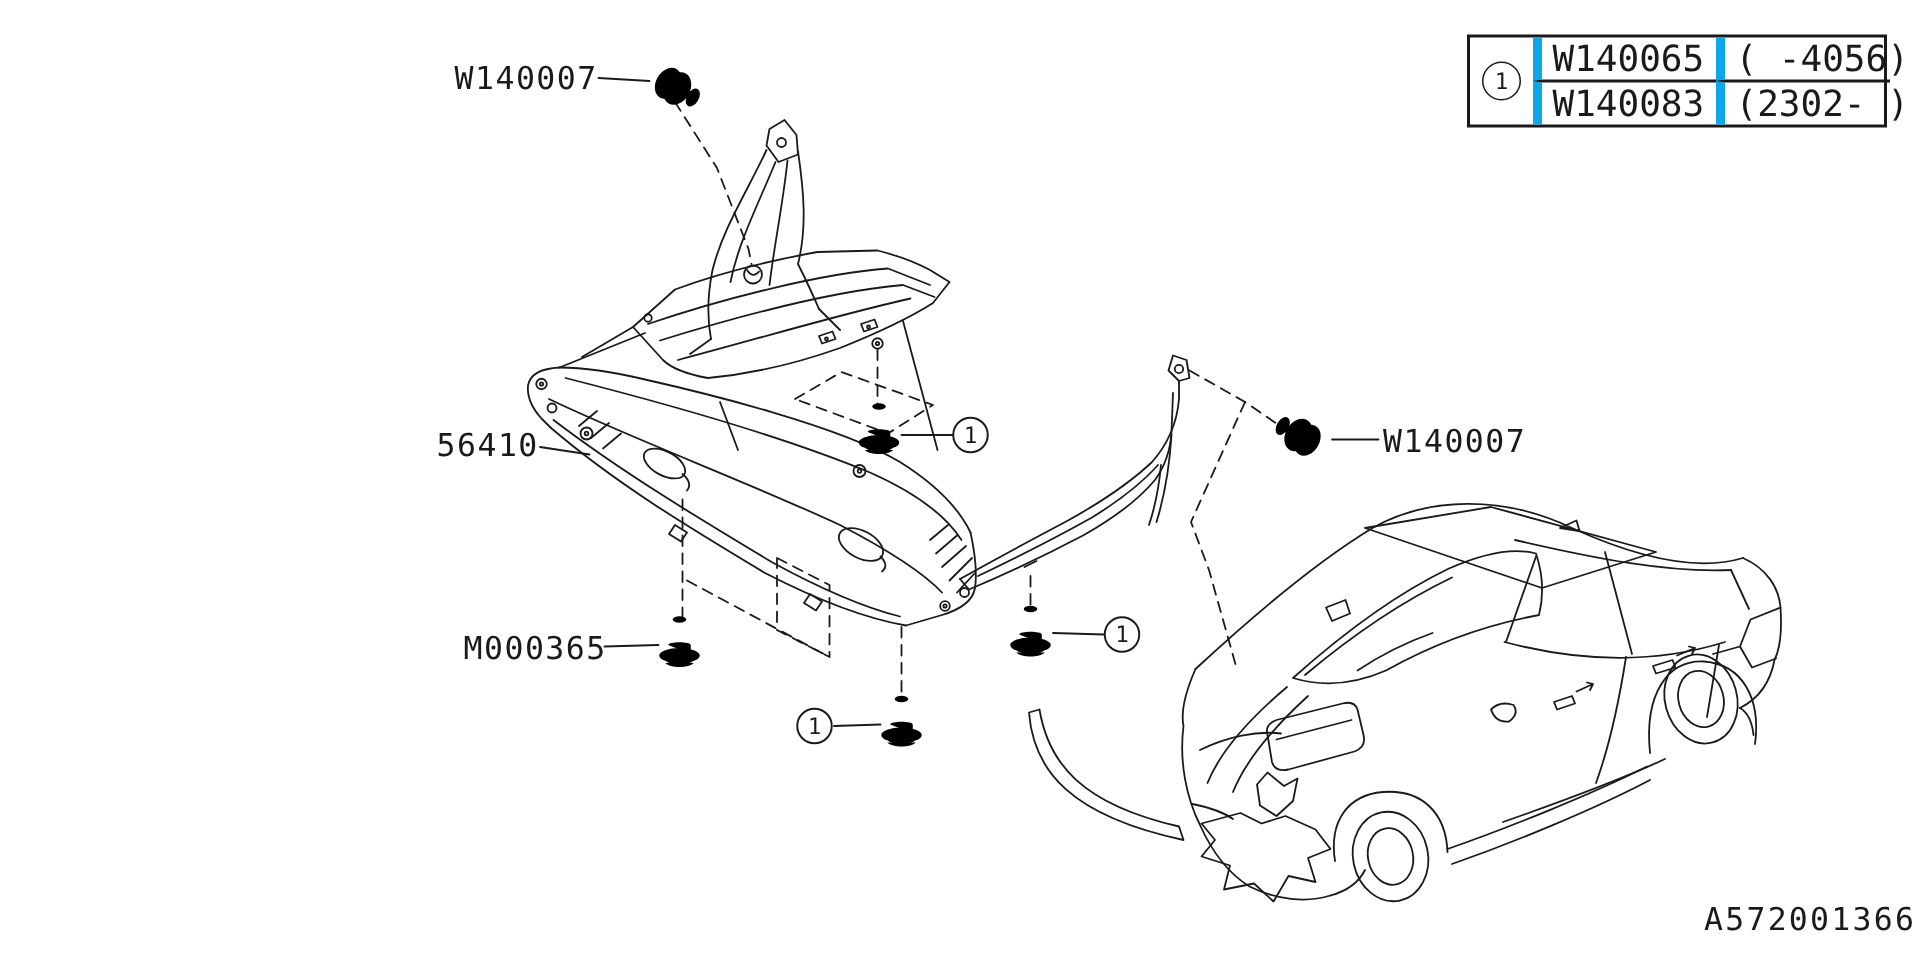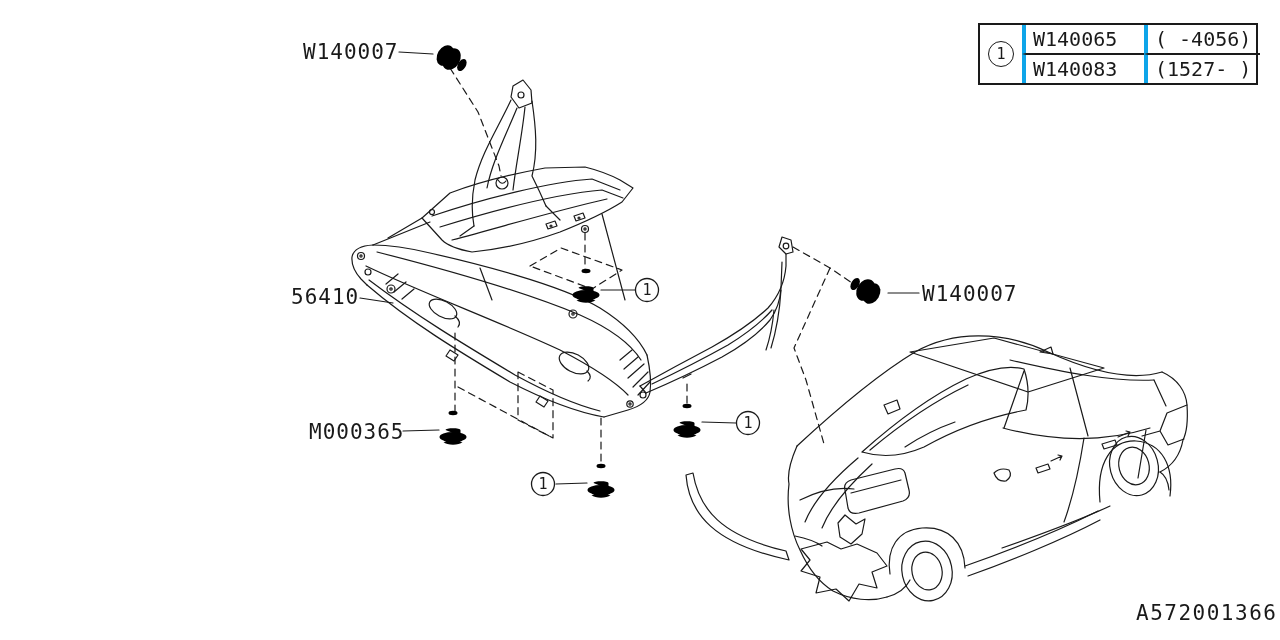--- a/index.html
+++ b/index.html
@@ -11,22 +11,22 @@
   .dash path{stroke-dasharray:7 5;}
   .lbl{font-family:"DejaVu Sans Mono",monospace;font-size:21px;fill:#1a1a1a;letter-spacing:1px;}
   .co-num{font-family:"DejaVu Sans Mono",monospace;font-size:15px;fill:#1a1a1a;}
   .hatch{fill:url(#xh);stroke:#1a1a1a;stroke-width:1;}
   .blk{fill:#1a1a1a;stroke:none;}
 
   .ref-table{position:absolute;left:978px;top:23px;width:280px;height:62px;
              border:2px solid #1a1a1a;display:grid;grid-template-columns:42px 122px 116px;
              grid-template-rows:1fr 1fr;box-sizing:border-box;background:#fff;}
   .rt-ref{grid-row:1/3;display:flex;align-items:center;justify-content:center;}
-  .rt-cell{display:flex;align-items:center;padding-left:7px;font-size:20px;white-space:pre;
-           border-left:4px solid #0ea5e9;box-sizing:border-box;}
+  .rt-cell{display:flex;align-items:center;padding-left:7px;font-size:24px;white-space:pre;
+           border-left:6px solid #0ea5e9;box-sizing:border-box;}
   .rt-top{border-bottom:1px solid #1a1a1a;}
   .rt-bot{border-top:1px solid #1a1a1a;text-align:center;}
   .co-badge{width:24px;height:24px;border:1.5px solid #1a1a1a;border-radius:50%;
             display:flex;align-items:center;justify-content:center;font-size:15px;}
   .footer-code{position:absolute;left:1136px;top:601px;font-size:21px;letter-spacing:1.5px;}
 </style>
 </head>
 <body>
 
 <div class="canvas">
@@ -213,18 +213,18 @@
   </g>
 </svg>
 
 <div class="ref-table">
   <div class="rt-ref">
     <span class="co-badge">1</span>
   </div>
   <div class="rt-cell rt-top">W140065</div>
   <div class="rt-cell rt-top">( -4056)</div>
   <div class="rt-cell rt-bot">W140083</div>
-  <div class="rt-cell rt-bot">(1527- )</div>
+  <div class="rt-cell rt-bot">(2302- )</div>
 </div>
 
 <div class="footer-code">A572001366</div>
 
 </div>
 
 </body></html>

